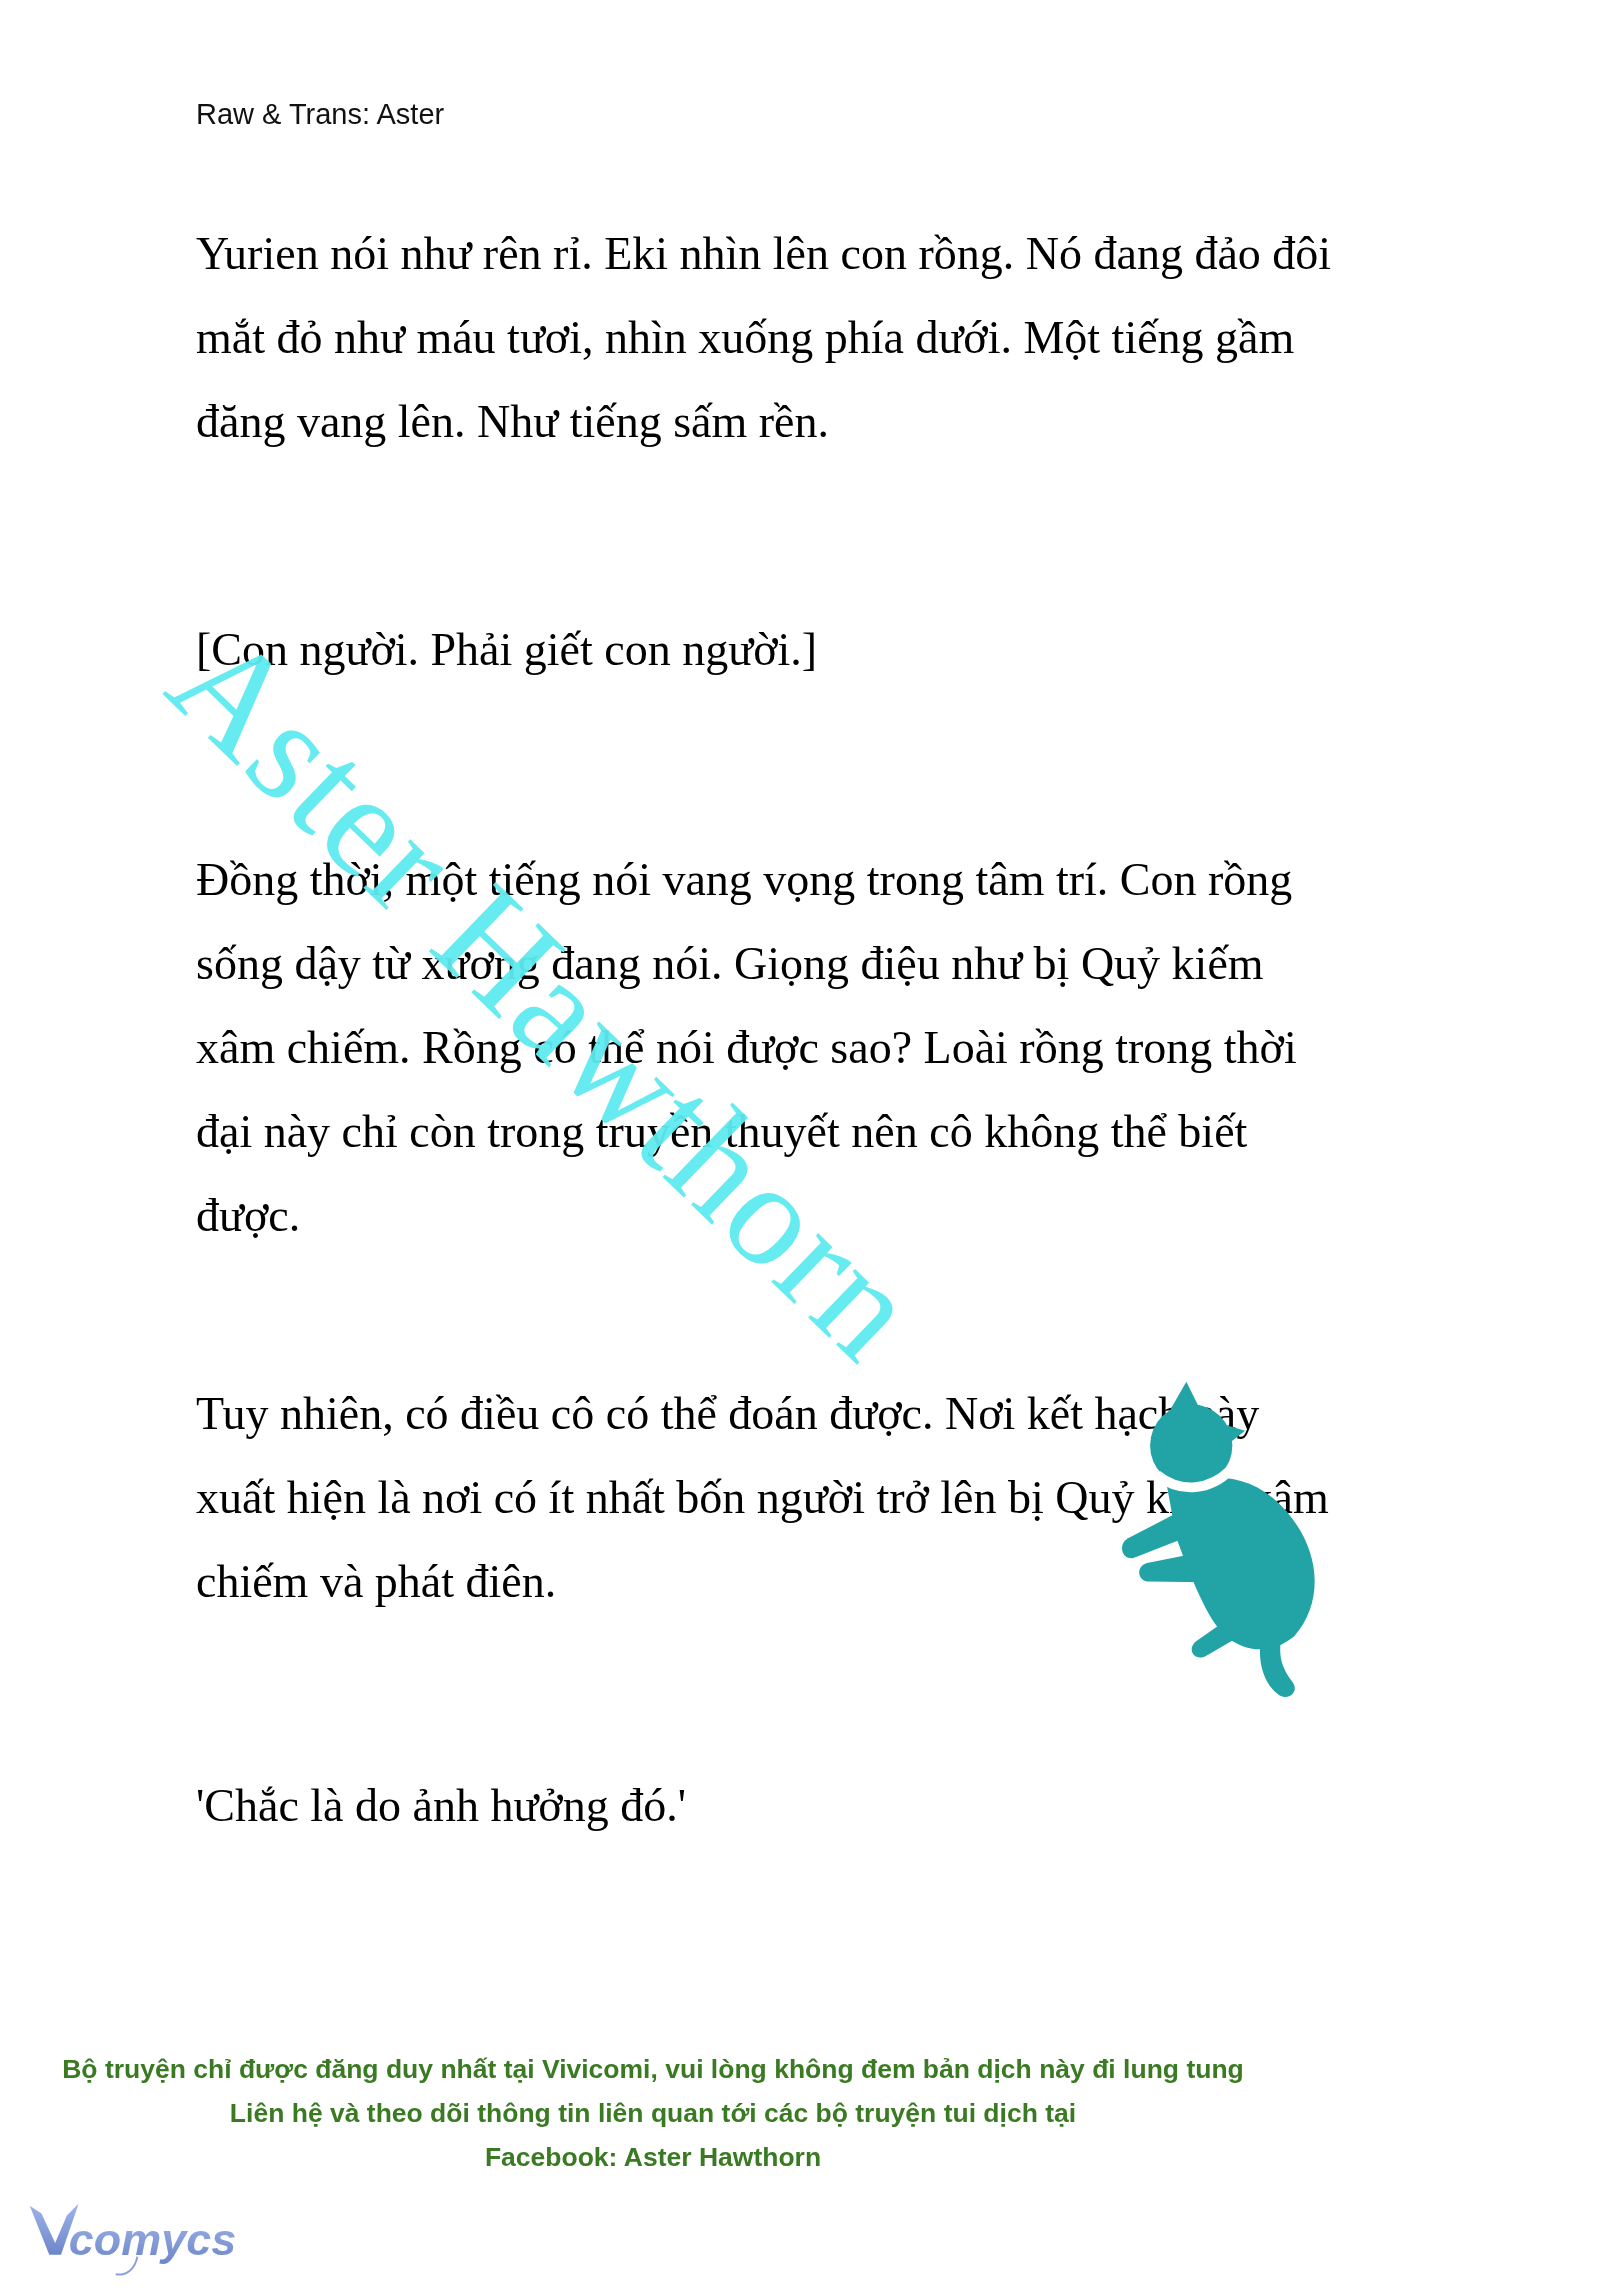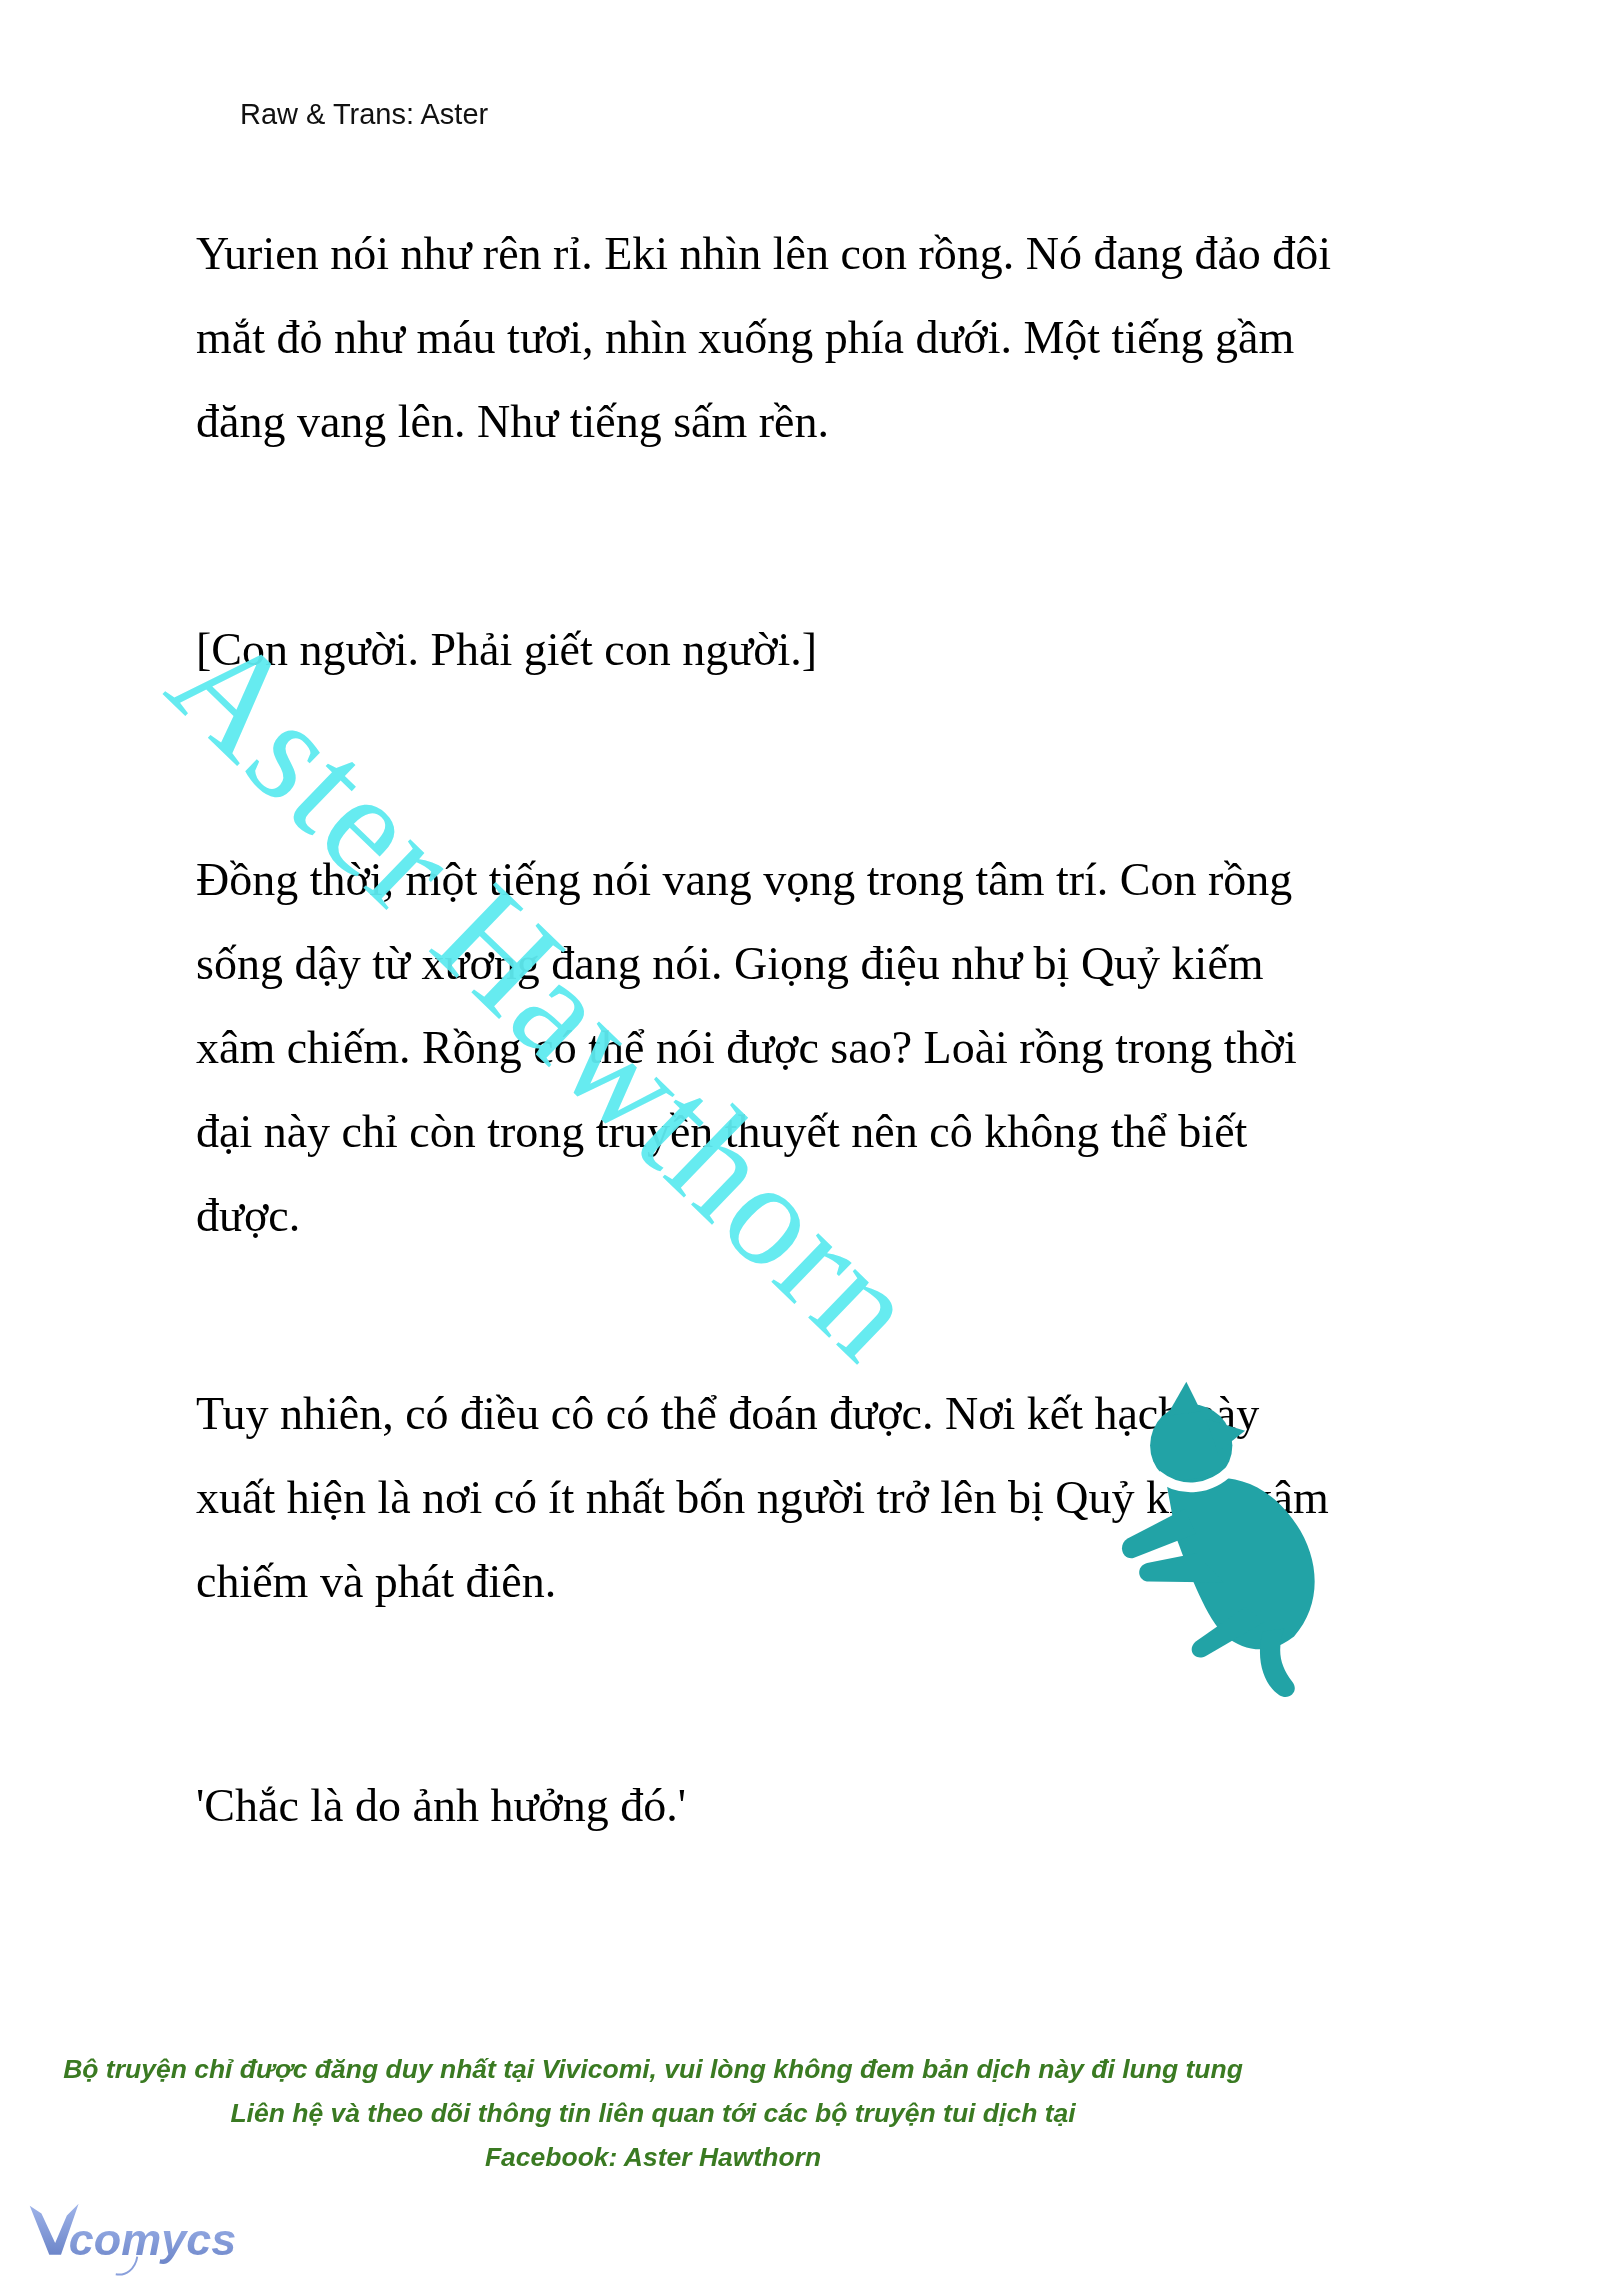--- a/index.html
+++ b/index.html
@@ -1,37 +1,37 @@
 <!DOCTYPE html>
 <html><head>
   <meta charset="utf-8">
   <style>
     html, body { margin: 0; padding: 0; background: #ffffff; }
     body { width: 1621px; height: 2293px; position: relative; overflow: hidden; }
     .header {
       position: absolute; left: 196px; top: 98px;
-      font-family: "Liberation Sans", sans-serif; font-size: 29px; color: #111; margin-left: 44px;
+      font-family: "Liberation Sans", sans-serif; font-size: 29px; color: #111;
     }
     .para {
       position: absolute; left: 196px; width: 1274px;
       font-family: "Liberation Serif", serif; font-size: 46px; line-height: 84px;
       color: #000; margin: 0;
     }
     .watermark {
       position: absolute; left: 196px; top: 965px;
       transform-origin: left center; transform: rotate(44deg);
       font-family: "Liberation Serif", serif; font-size: 147px; color: #5eeaf0;
       white-space: nowrap; letter-spacing: 2px; opacity: 0.95;
       translate: 0 -392px;
       pointer-events: none;
     }
     .cat { position: absolute; left: 1098px; top: 1372px; width: 255px; height: 333px; }
     .footer {
       position: absolute; left: 0; width: 1306px; top: 2047px; text-align: center;
-      font-family: "Liberation Sans", sans-serif; font-style: italic; font-weight: bold;
+      font-family: "Liberation Sans", sans-serif; font-weight: bold;
       font-size: 26.5px; line-height: 44px; color: #3a7a22;
     }
     .footer div { margin: 0; }
     .logo { position: absolute; left: 9.8px; top: 2196px; width: 235px; height: 88px; }
   </style>
 </head>
 <body>
 
 <div class="header">Raw &amp; Trans: Aster</div>
 

